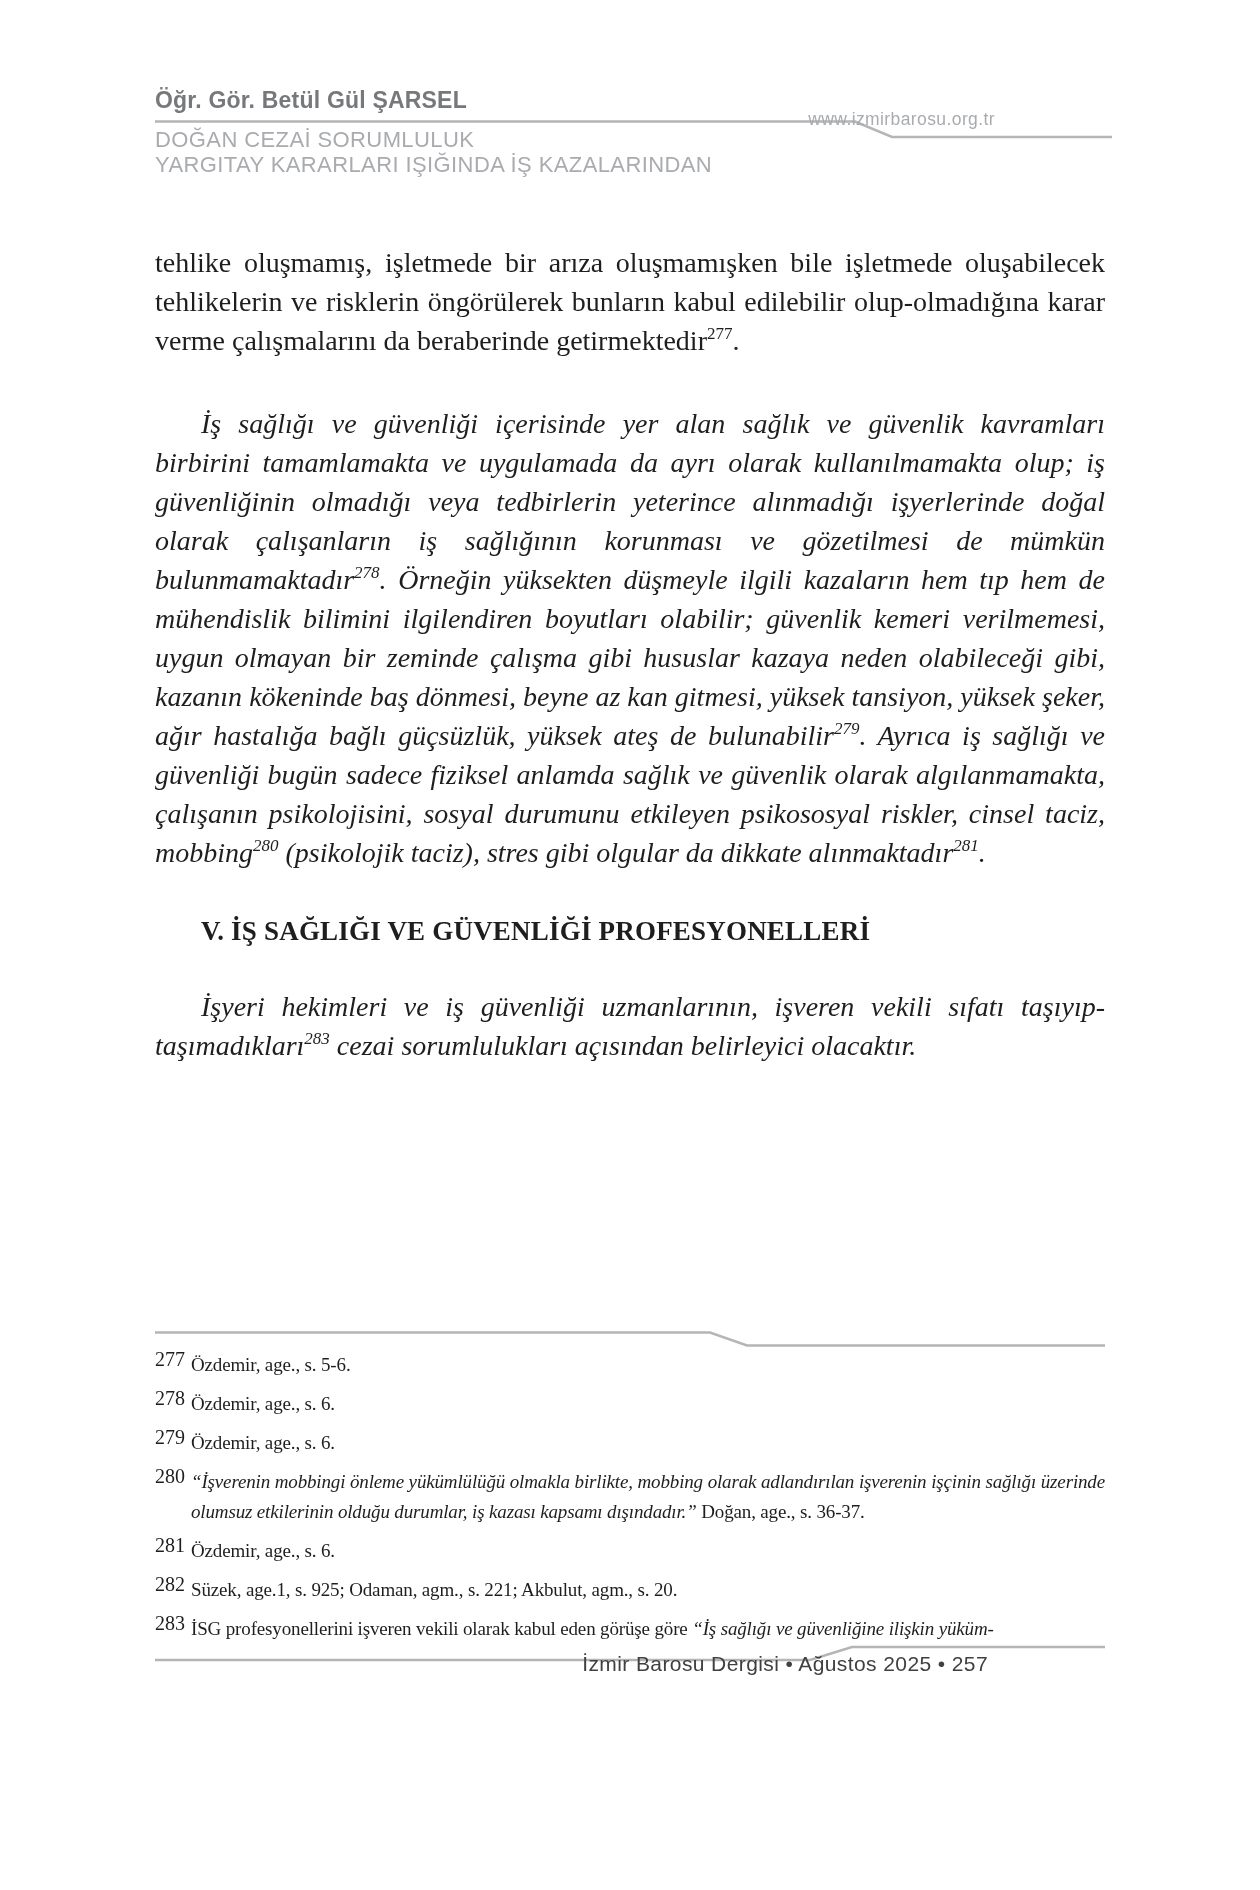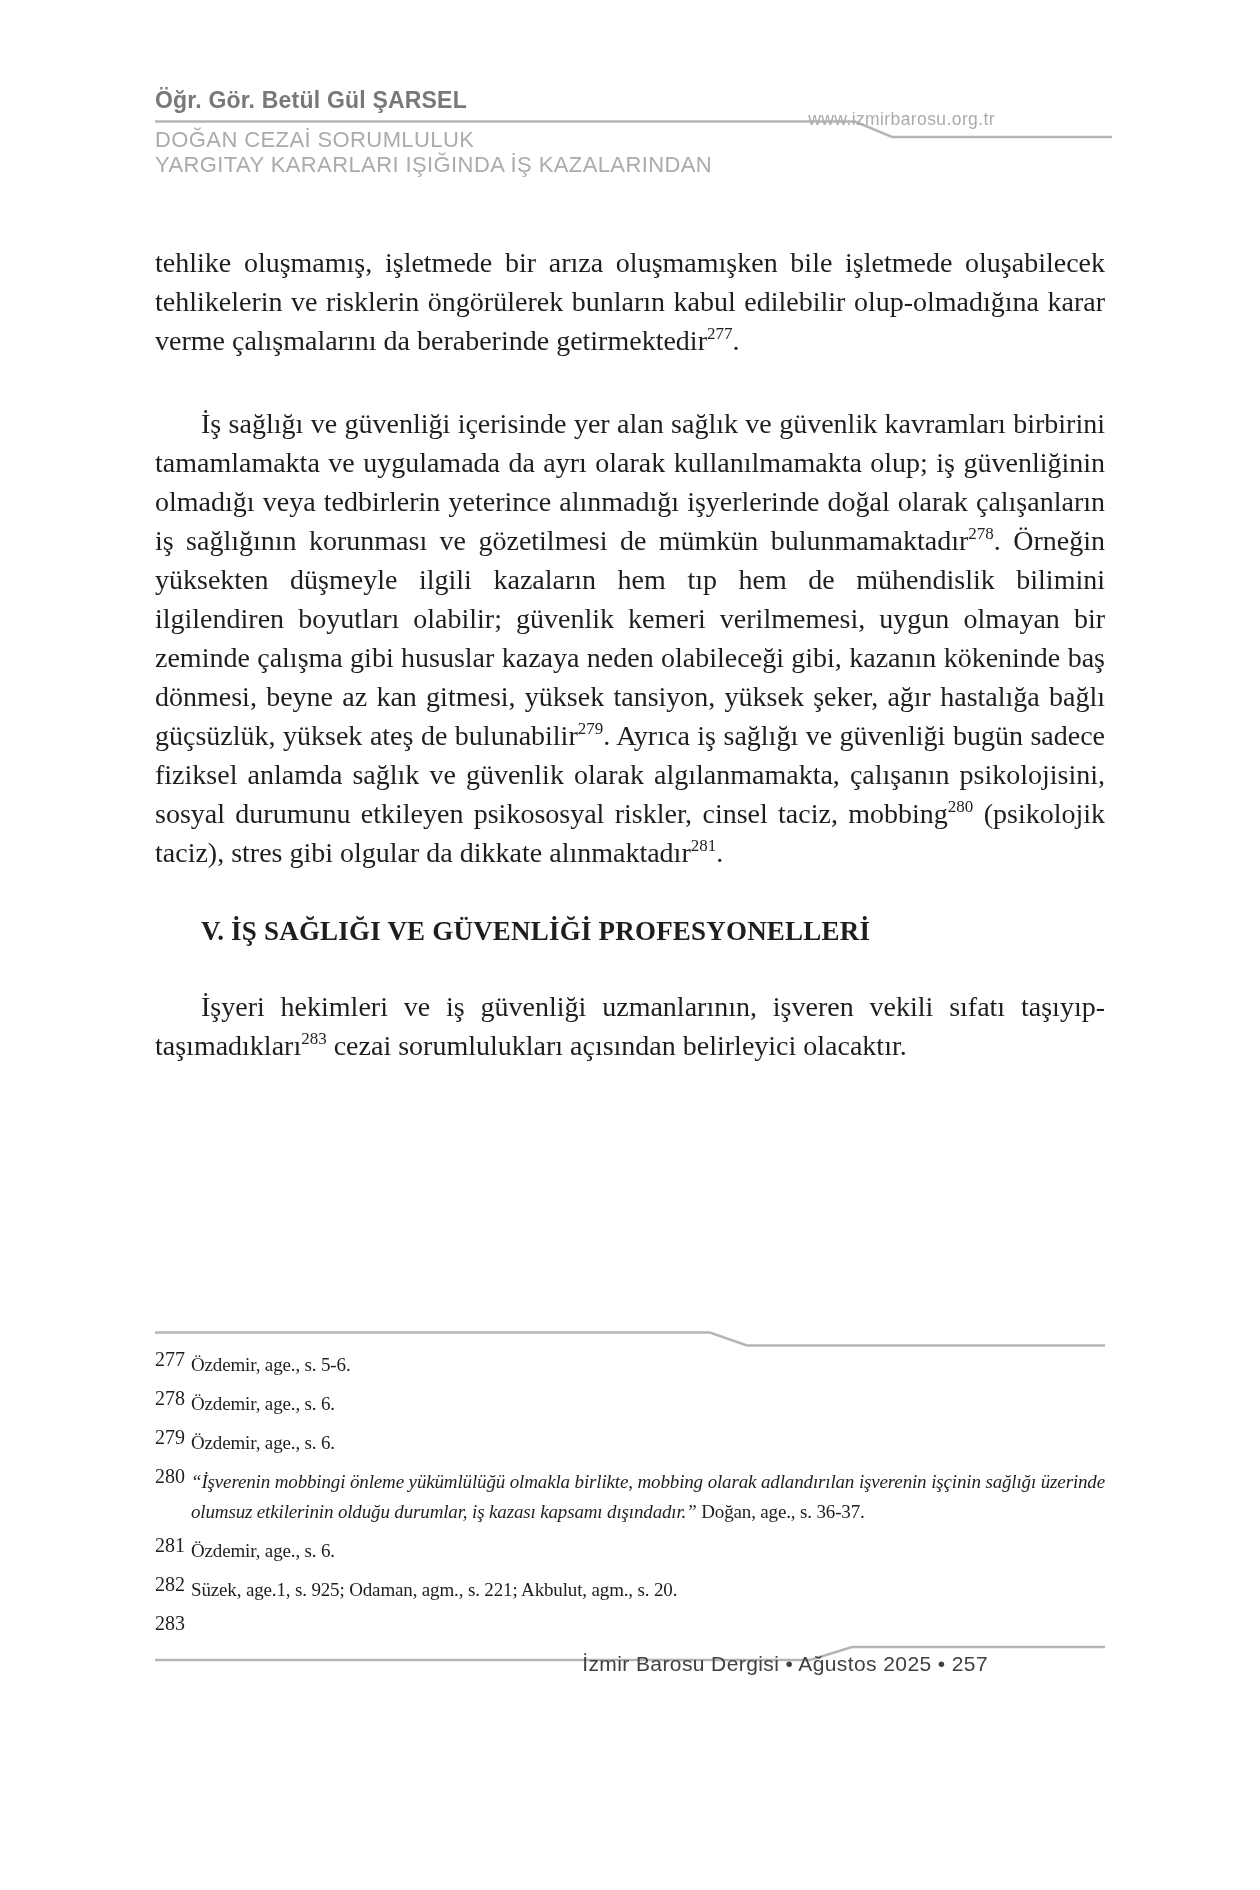--- a/index.html
+++ b/index.html
@@ -25,21 +25,21 @@
     font-family:"Liberation Sans", sans-serif; font-size:22px;
     line-height:25px; color:#a9abae; letter-spacing:0.4px;
   }
 
   
   main { position:absolute; left:155px; top:243px; width:950px; }
   .para {
     margin:0 0 44px 0; font-size:28px; line-height:39px;
     text-align:justify; color:#1f1e1e;
   }
-  .para.indent { text-indent:46px; }
+  .para.indent { text-indent:46px;font-style:italic; }
   .section-heading {
     margin:14px 0 40px 0; padding-left:46px;
     font-size:27px; font-weight:bold; color:#1f1e1e; letter-spacing:0.2px;
   }
   sup.fn-ref { font-size:17px; line-height:0; vertical-align:11px; }
 
   
   .footnote-rule { position:absolute; left:155px; top:1330px; }
   #footnotes { position:absolute; left:155px; top:1350px; width:950px; }
   .footnote {
@@ -86,21 +86,21 @@
     <polyline points="0,2.5 555,2.5 592,15.5 950,15.5" fill="none" stroke="#b3b5b8" stroke-width="2.6"></polyline>
   </svg>
 
   <section id="footnotes">
       <div class="footnote"><span class="fn-num">277</span><span class="fn-text">Özdemir, age., s. 5-6.</span></div>
       <div class="footnote"><span class="fn-num">278</span><span class="fn-text">Özdemir, age., s. 6.</span></div>
       <div class="footnote"><span class="fn-num">279</span><span class="fn-text">Özdemir, age., s. 6.</span></div>
       <div class="footnote"><span class="fn-num">280</span><span class="fn-text"><em>“İşverenin mobbingi önleme yükümlülüğü olmakla birlikte, mobbing olarak adlandırılan işverenin işçinin sağlığı üzerinde olumsuz etkilerinin olduğu durumlar, iş kazası kapsamı dışındadır.”</em> Doğan, age., s. 36-37.</span></div>
       <div class="footnote"><span class="fn-num">281</span><span class="fn-text">Özdemir, age., s. 6.</span></div>
       <div class="footnote"><span class="fn-num">282</span><span class="fn-text">Süzek, age.1, s. 925; Odaman, agm., s. 221; Akbulut, agm., s. 20.</span></div>
-      <div class="footnote"><span class="fn-num">283</span></div>
+      <div class="footnote"><span class="fn-num">283</span><span class="fn-text">İSG profesyonellerini işveren vekili olarak kabul eden görüşe göre <em>“İş sağlığı ve güvenliğine ilişkin yüküm-</em></span></div>
     </section>
 
   <footer>
     <svg class="footer-rule" width="950" height="19" viewBox="0 0 950 19">
       <polyline points="0,16 655,16 697,3 950,3" fill="none" stroke="#b3b5b8" stroke-width="2.6"></polyline>
     </svg>
     <div class="footer-text">İzmir Barosu Dergisi • Ağustos 2025 • 257</div>
   </footer>
 
 </div>

